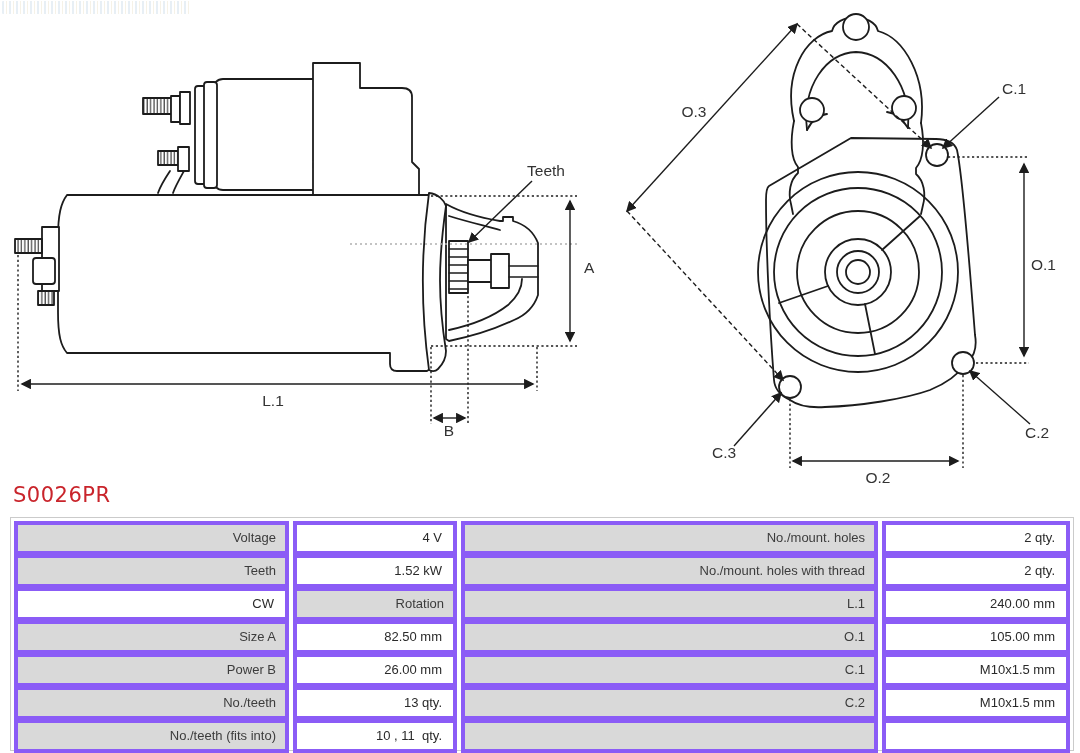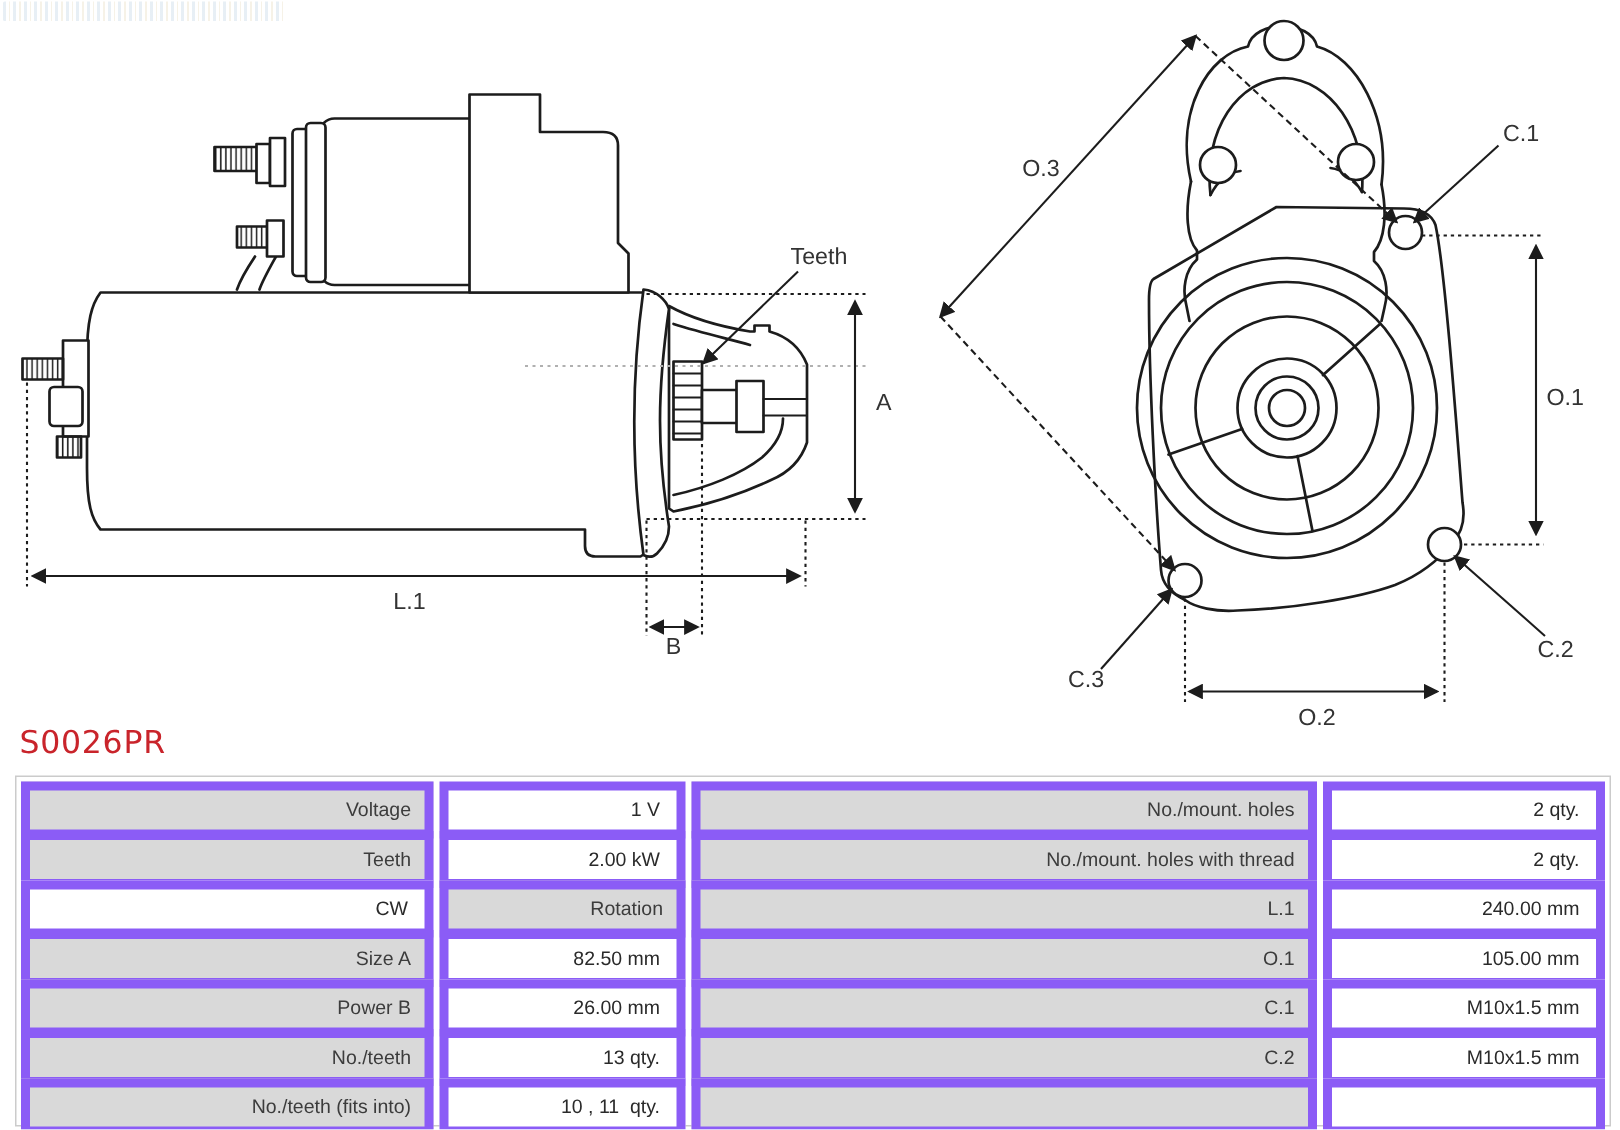--- a/index.html
+++ b/index.html
@@ -8,21 +8,21 @@
   .watermark{position:absolute;left:2px;top:1px;width:188px;height:13px;opacity:.18;
     background:repeating-linear-gradient(90deg,#7da6c8 0 2px,#fff 2px 4px,#cdb67a 4px 5px,#fff 5px 7px);
     border-radius:1px;}
   .diagram-svg{position:absolute;left:0;top:0;}
   .part-number{position:absolute;left:13px;top:484px;font-size:21px;line-height:22px;
     color:#c9242b;font-family:"DejaVu Sans","Liberation Sans",sans-serif;letter-spacing:.5px;}
   .spec-table{position:absolute;left:10px;top:517px;width:1056px;
     border:1px solid #cbcbcb;padding:3px;background:#fff;
     display:grid;grid-template-columns:275px 164px 417px 188px;
     grid-auto-rows:28px;column-gap:4px;row-gap:5px;}
-  .cell{border:6px solid #8b5cf6;height:26px;line-height:26px;font-size:13px;
+  .cell{border:4px solid #8b5cf6;height:26px;line-height:26px;font-size:13px;
     text-align:right;white-space:pre;overflow:hidden;}
   .cell.label{background:#d9d9d9;color:#3c3c3c;padding-right:9px;}
   .cell.value{background:#fff;color:#2a2a2a;padding-right:11px;}
   .dim-text{font-size:15.5px;fill:#333;}
 </style>
 </head>
 <body>
 
 <div class="stage">
 
@@ -160,26 +160,26 @@
       <text class="dim-text" x="1002" y="94" text-anchor="start">C.1</text>
       <text class="dim-text" x="1025" y="438" text-anchor="start">C.2</text>
       <text class="dim-text" x="712" y="458" text-anchor="start">C.3</text>
     </g>
   </svg>
 
   <div class="part-number">S0026PR</div>
 
   <div class="spec-table">
     <div class="cell label">Voltage</div>
-    <div class="cell value">1 V</div>
+    <div class="cell value">4 V</div>
     <div class="cell label">No./mount. holes</div>
     <div class="cell value">2 qty.</div>
 
     <div class="cell label">Teeth</div>
-    <div class="cell value">2.00 kW</div>
+    <div class="cell value">1.52 kW</div>
     <div class="cell label">No./mount. holes with thread</div>
     <div class="cell value">2 qty.</div>
 
     <div class="cell value">CW</div>
     <div class="cell label">Rotation</div>
     <div class="cell label">L.1</div>
     <div class="cell value">240.00 mm</div>
 
     <div class="cell label">Size A</div>
     <div class="cell value">82.50 mm</div>

